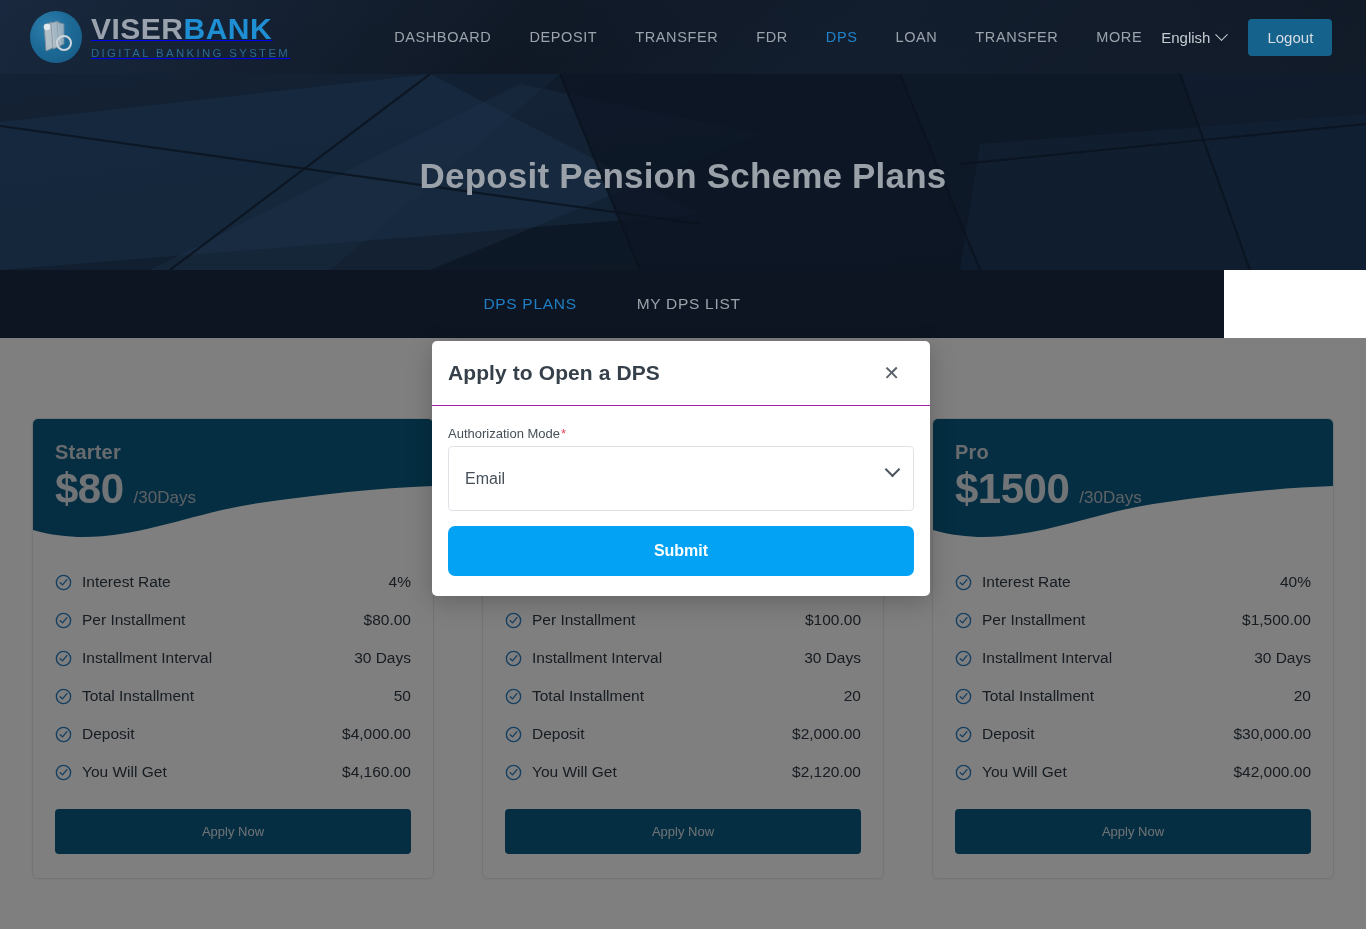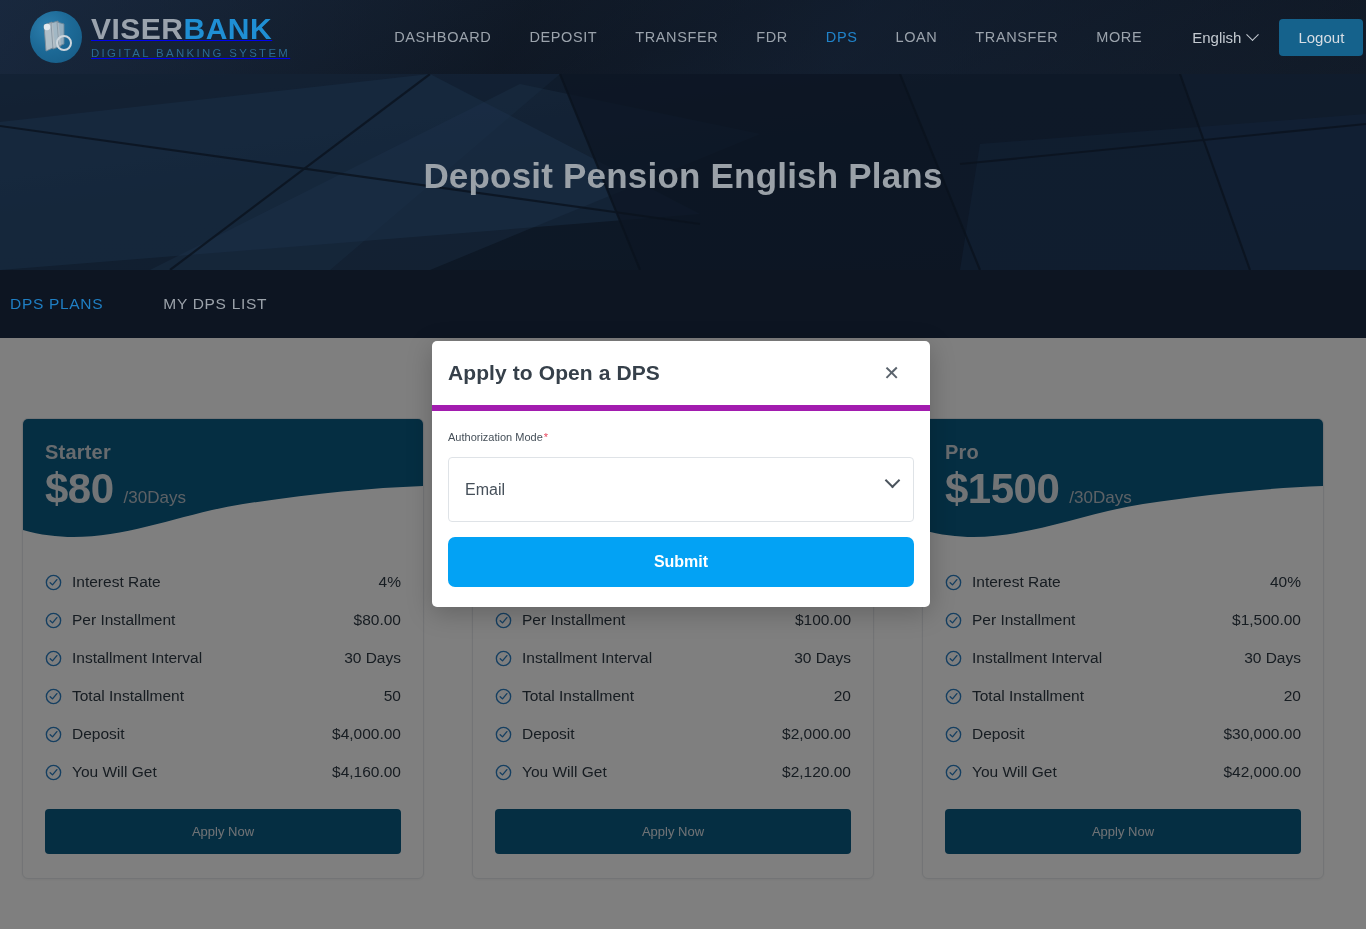--- a/index.html
+++ b/index.html
@@ -100,21 +100,20 @@
     margin-left: auto;
     margin-right: 37px;
     display: flex;
     align-items: center;
     gap: 22px;
   }
   .lang {
     display: flex; align-items: center; gap: 7px;
     color: #c4cad1;
     font-size: 15px;
-    margin-left: 31px;
   }
   .lang .chev {
     display: inline-block;
     width: 9px; height: 9px;
     border-right: 1.8px solid #c4cad1;
     border-bottom: 1.8px solid #c4cad1;
     transform: rotate(45deg) translate(-2px,-2px);
   }
   .logout-btn {
     background: #15628c;
@@ -147,26 +146,26 @@
     font-weight: 700;
     color: #9aa1a8;
     letter-spacing: 0.2px;
     z-index: 3;
   }
 
   
   .tabstrip {
     position: absolute;
     top: 270px; left: 0;
-    width: 1366px;
+    width: 1224px;
     height: 68px;
     background: #0d1522;
     display: flex;
     align-items: center;
-    justify-content: flex-start;
+    justify-content: center;
     gap: 40px;
     z-index: 10;
   }
   .tabstrip a {
     text-decoration: none;
     font-size: 15.5px;
     letter-spacing: 0.7px;
     color: #9ba2aa;
     padding: 6px 10px;
   }
@@ -177,21 +176,21 @@
     position: absolute;
     top: 338px; left: 0;
     width: 1366px;
     height: 591px;
     background: #ffffff;
     z-index: 5;
   }
   .plans-row {
     position: absolute;
     top: 80px;
-    left: 22px;
+    left: 32px;
     width: 1302px;
     display: flex;
     gap: 48px;
   }
   .card {
     width: 418px;
     background: #fff;
     border: 1px solid #e6e9ec;
     border-radius: 6px;
     overflow: hidden;
@@ -289,43 +288,43 @@
     border-radius: 5px;
     z-index: 70;
     box-shadow: 0 6px 26px rgba(0,0,0,0.22);
     overflow: hidden;
   }
   .modal-head {
     display: flex;
     align-items: center;
     justify-content: space-between;
     padding: 20px 24px 20px 16px;
-    border-bottom: 6px solid #a21caf;
+    border-bottom: 1px solid #a21caf;
   }
   .modal-title {
     font-size: 21px;
     font-weight: 700;
     color: #36404a;
     letter-spacing: 0.1px;
   }
   .modal-close {
     background: none;
     border: none;
     font-size: 20px;
     line-height: 1;
     color: #5a636c;
     cursor: pointer;
     padding: 2px 6px;
     font-family: inherit;
   }
   .modal-body { padding: 20px 16px 20px 16px; }
   .field-label {
-    font-size: 11px;
+    font-size: 13px;
     color: #454f58;
-    margin-bottom: 14px;
+    margin-bottom: 5px;
     display: block;
   }
   .field-label .req { color: #e8455c; margin-left: 1px; }
 
   .select-wrap { position: relative; }
   .form-select {
     width: 100%;
     height: 65px;
     padding: 0 38px 0 16px;
     font-size: 16px;
@@ -435,21 +434,21 @@
       <g stroke="#0a121d" stroke-width="2.2" opacity="0.8">
         <line x1="560" y1="0" x2="640" y2="196"></line>
         <line x1="900" y1="0" x2="980" y2="196"></line>
         <line x1="1180" y1="0" x2="1250" y2="196"></line>
         <line x1="0" y1="52" x2="700" y2="150"></line>
         <line x1="430" y1="0" x2="170" y2="196"></line>
         <line x1="960" y1="90" x2="1366" y2="50"></line>
       </g>
       <rect x="0" y="0" width="1366" height="196" fill="#0c1420" opacity="0.34"></rect>
     </svg>
-    <div class="hero-title">Deposit Pension English Plans</div>
+    <div class="hero-title">Deposit Pension Scheme Plans</div>
   </div>
 
   <div class="tabstrip">
     <a href="#" class="active">DPS PLANS</a>
     <a href="#">MY DPS LIST</a>
   </div>
 
   <div class="plans-area">
     <div class="plans-row">
 

